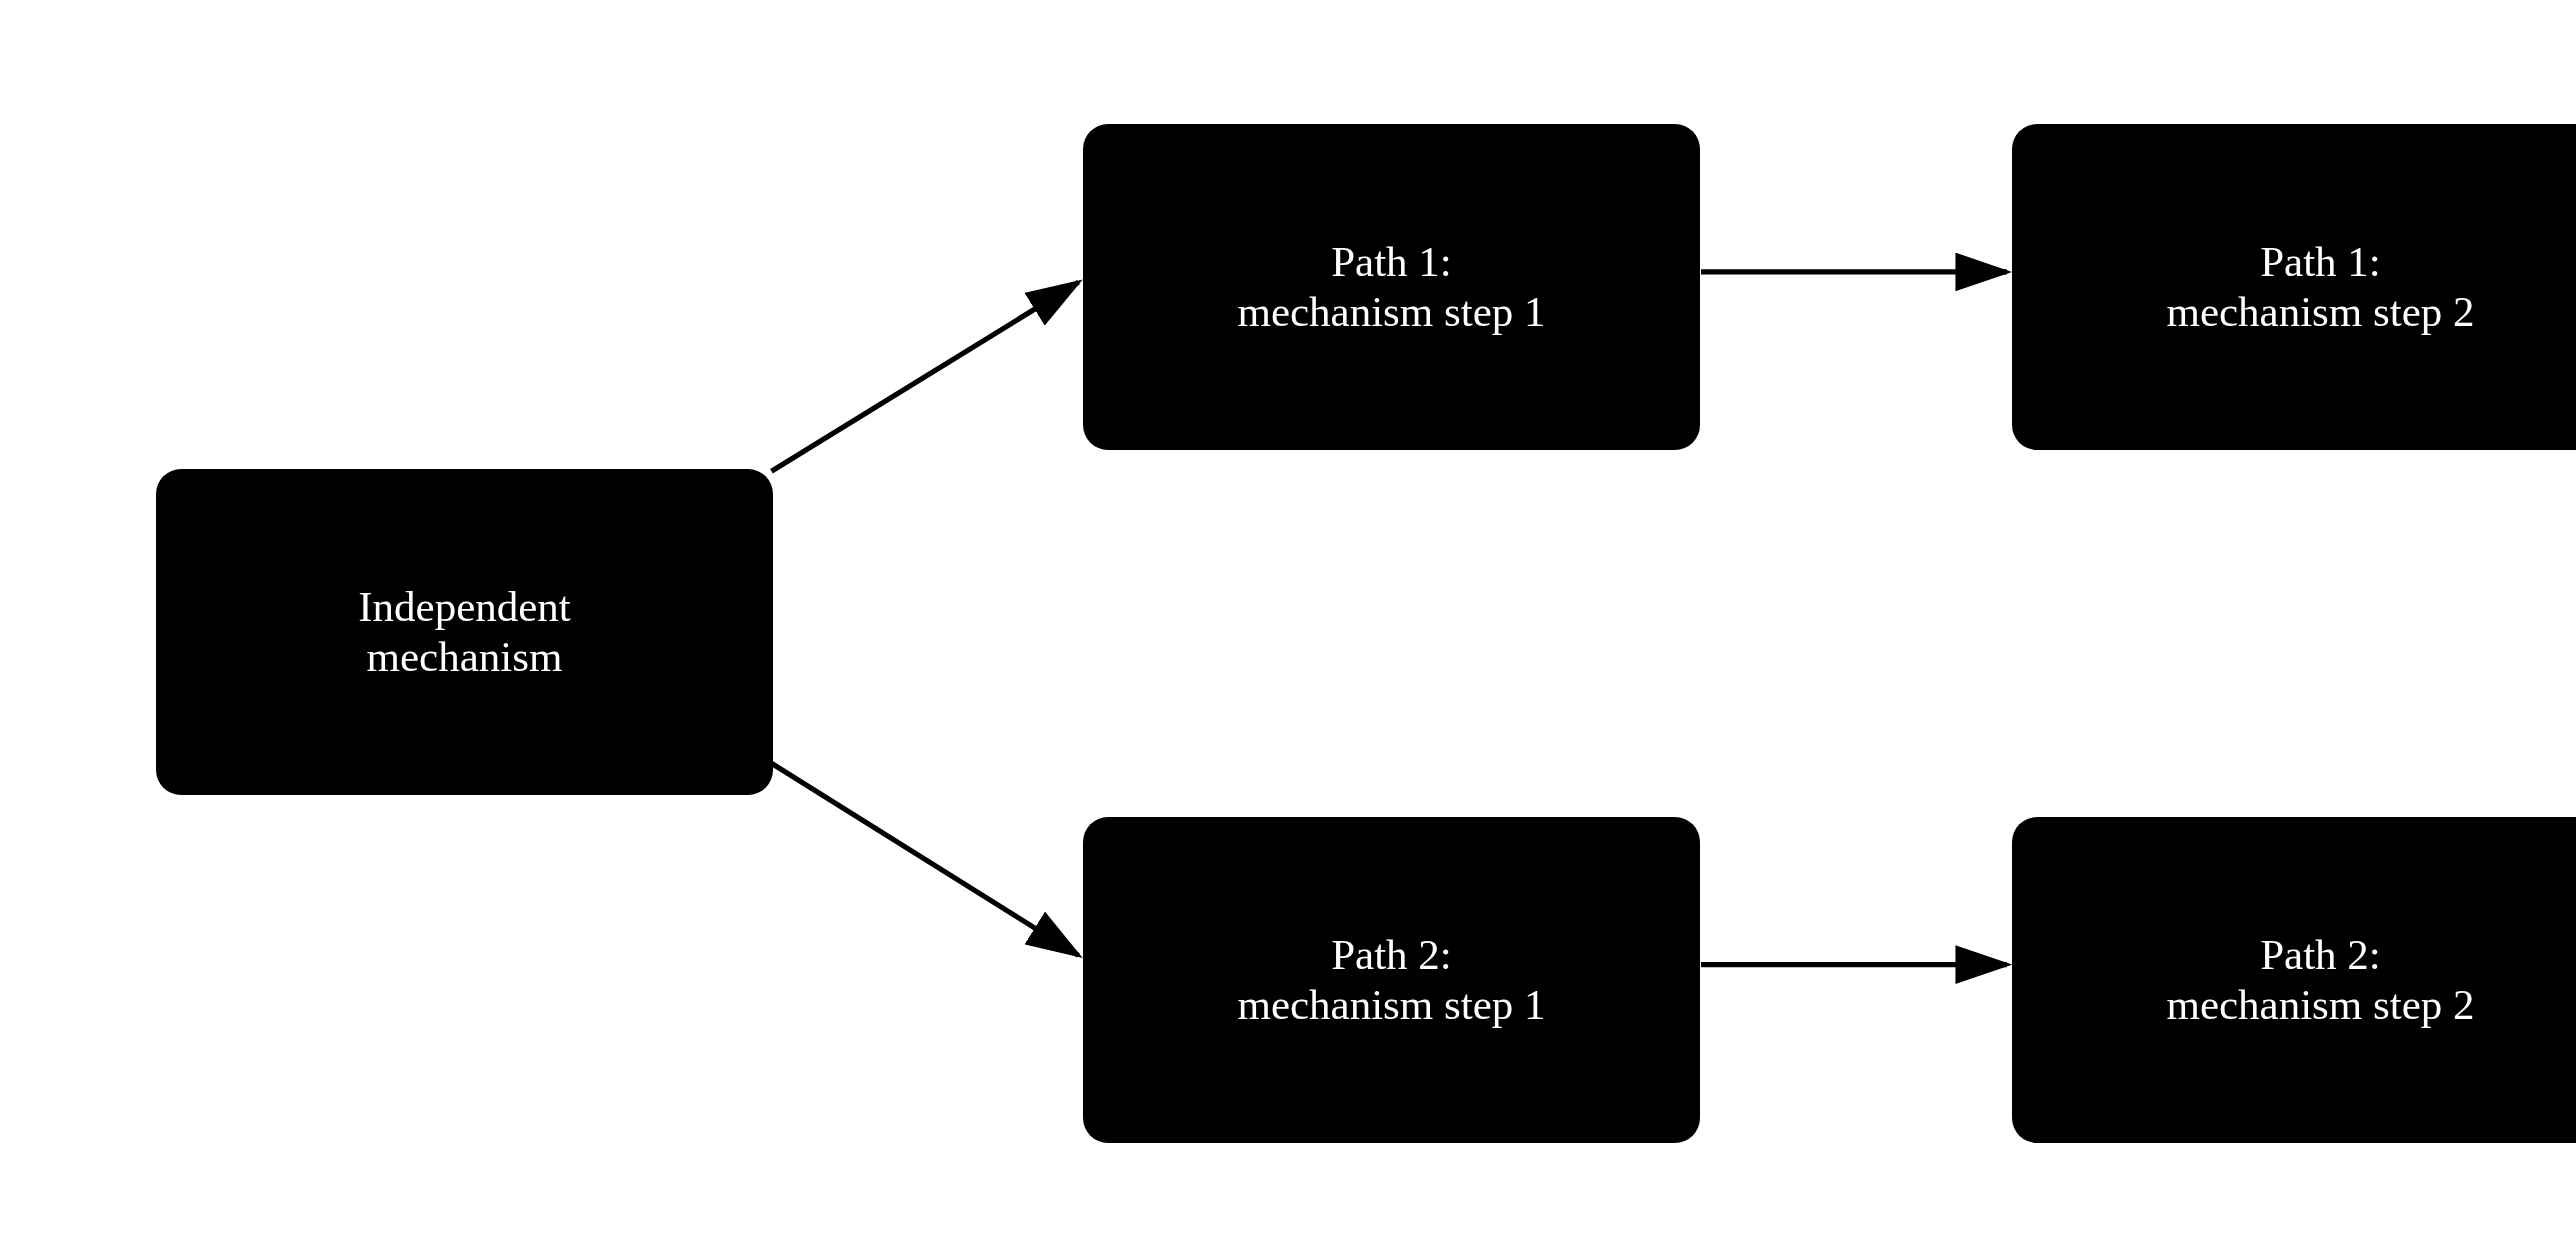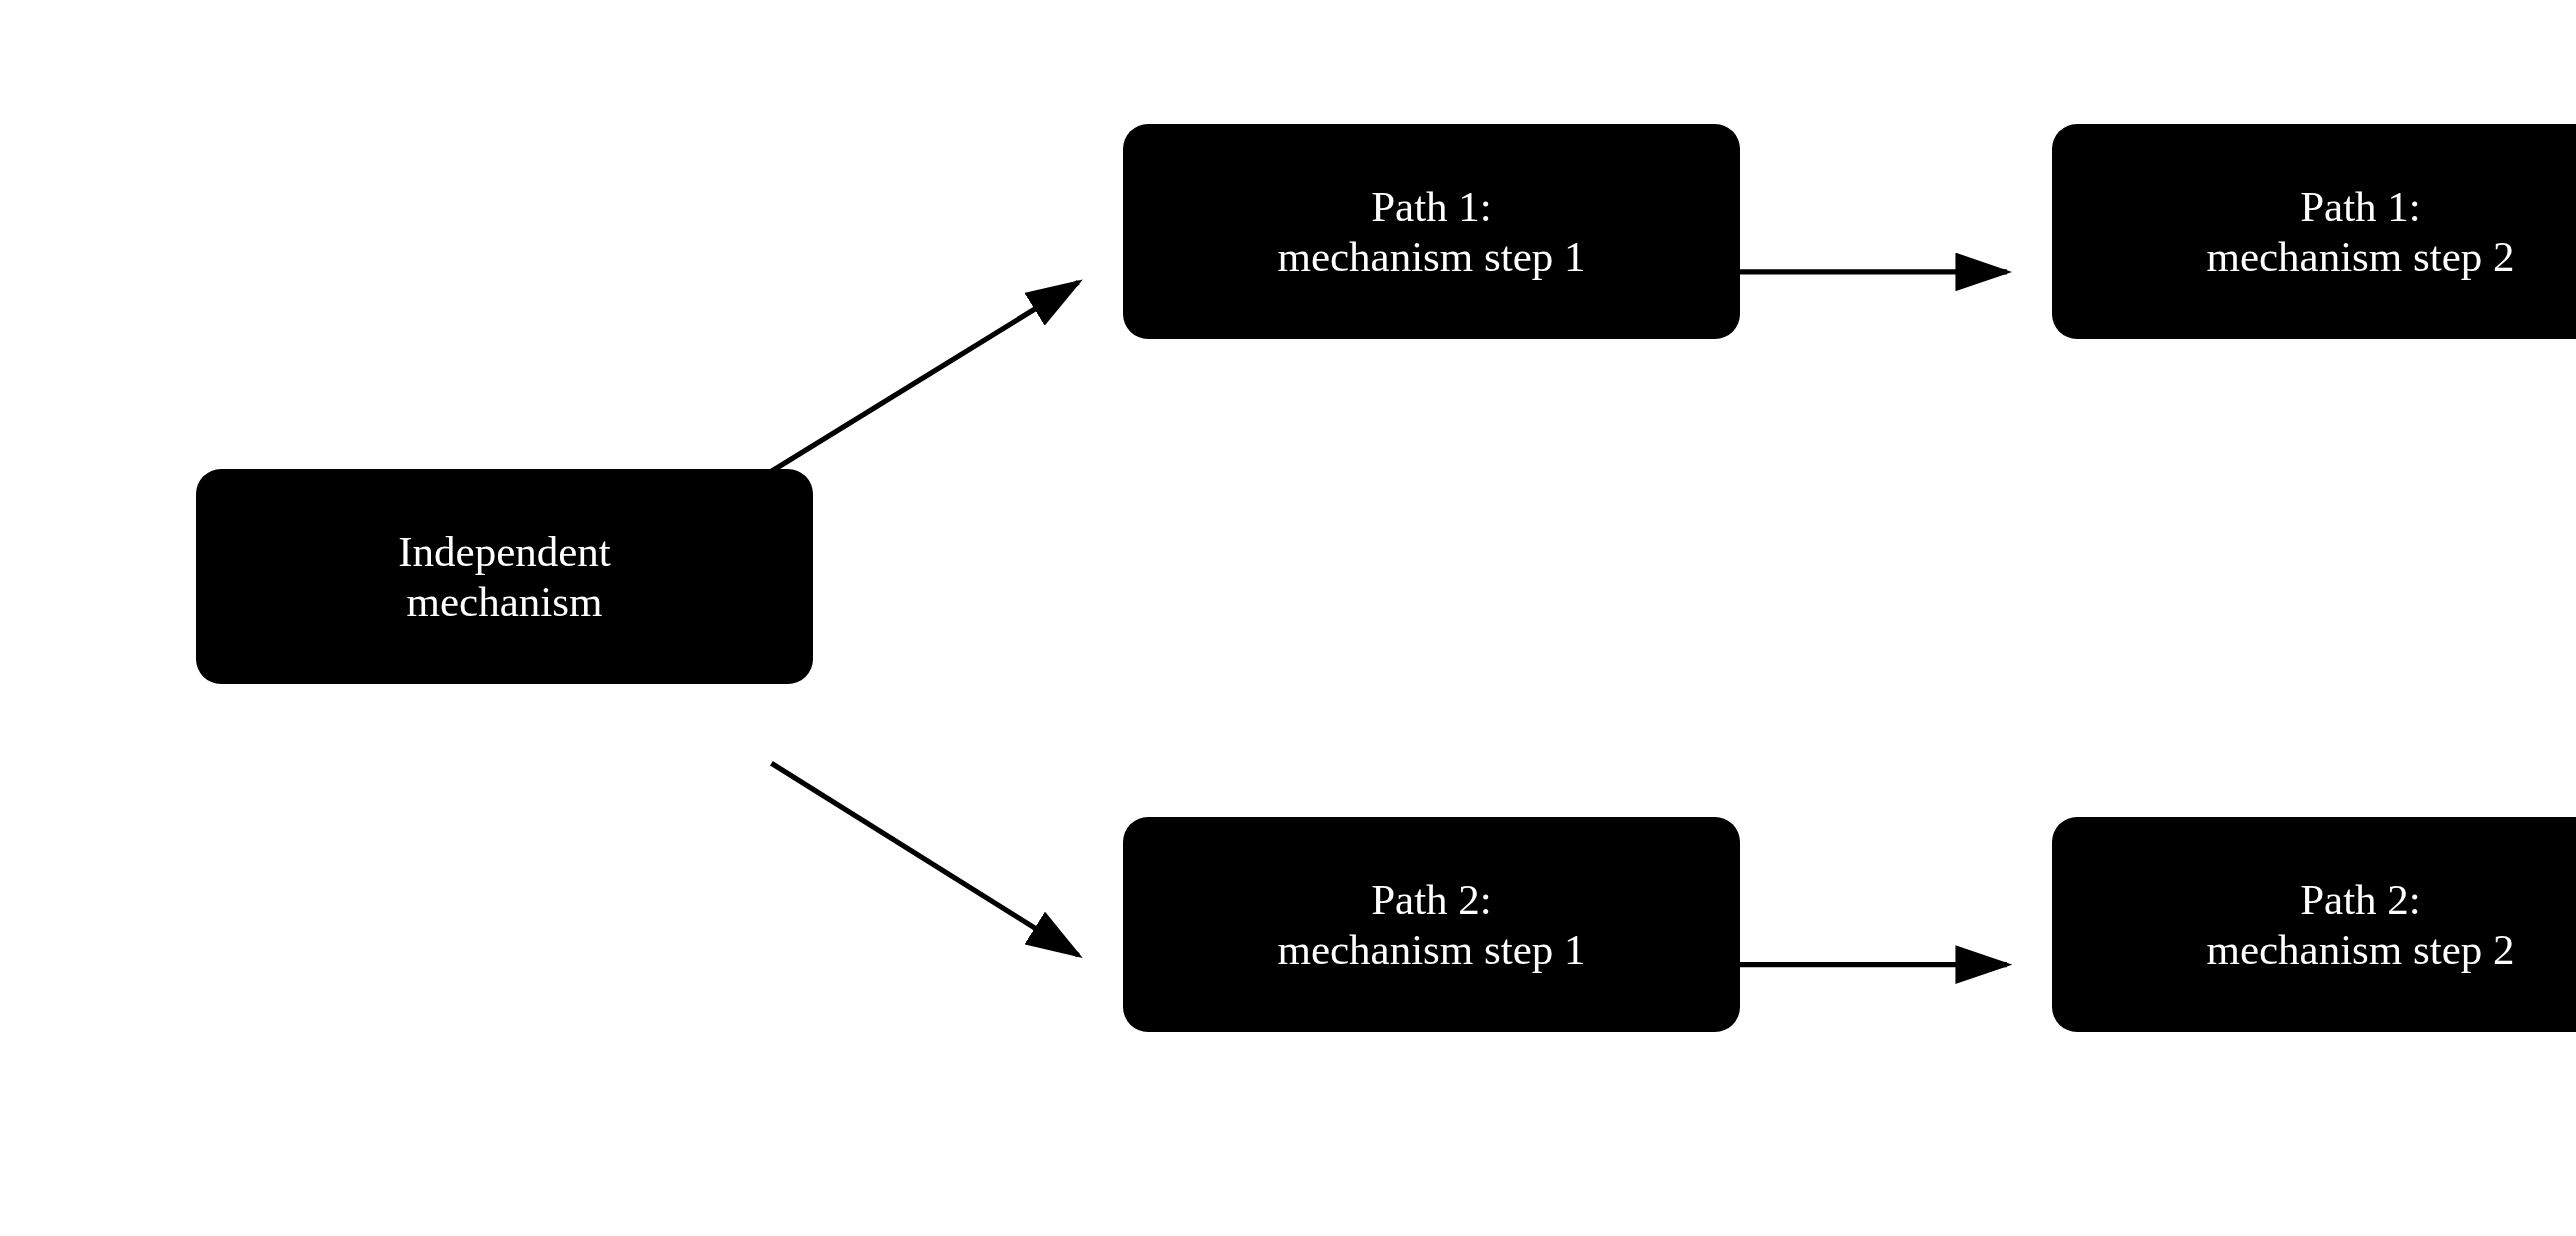--- a/index.html
+++ b/index.html
@@ -24,32 +24,31 @@
     pointer-events: none;
   }
   .edge {
     stroke: #000000;
     stroke-width: 10;
     fill: none;
   }
   .node {
     position: absolute;
     width: 617px;
-    height: 215px;
+    height: 326px;
     background: #000000;
     border-radius: 25px;
     color: #ffffff;
     display: flex;
     flex-direction: column;
     align-items: center;
     justify-content: center;
     text-align: center;
     font-size: 43px;
     line-height: 50px;
-    margin-left: 40px;
   }
   .node span {
     display: block;
     white-space: nowrap;
   }
   
   #node-independent  { left: 156px;  top: 469px;  }
   #node-path1-step1  { left: 1083px; top: 124px;  }
   #node-path1-step2  { left: 2012px; top: 124px;  }
   #node-path2-step1  { left: 1083px; top: 817px; }

